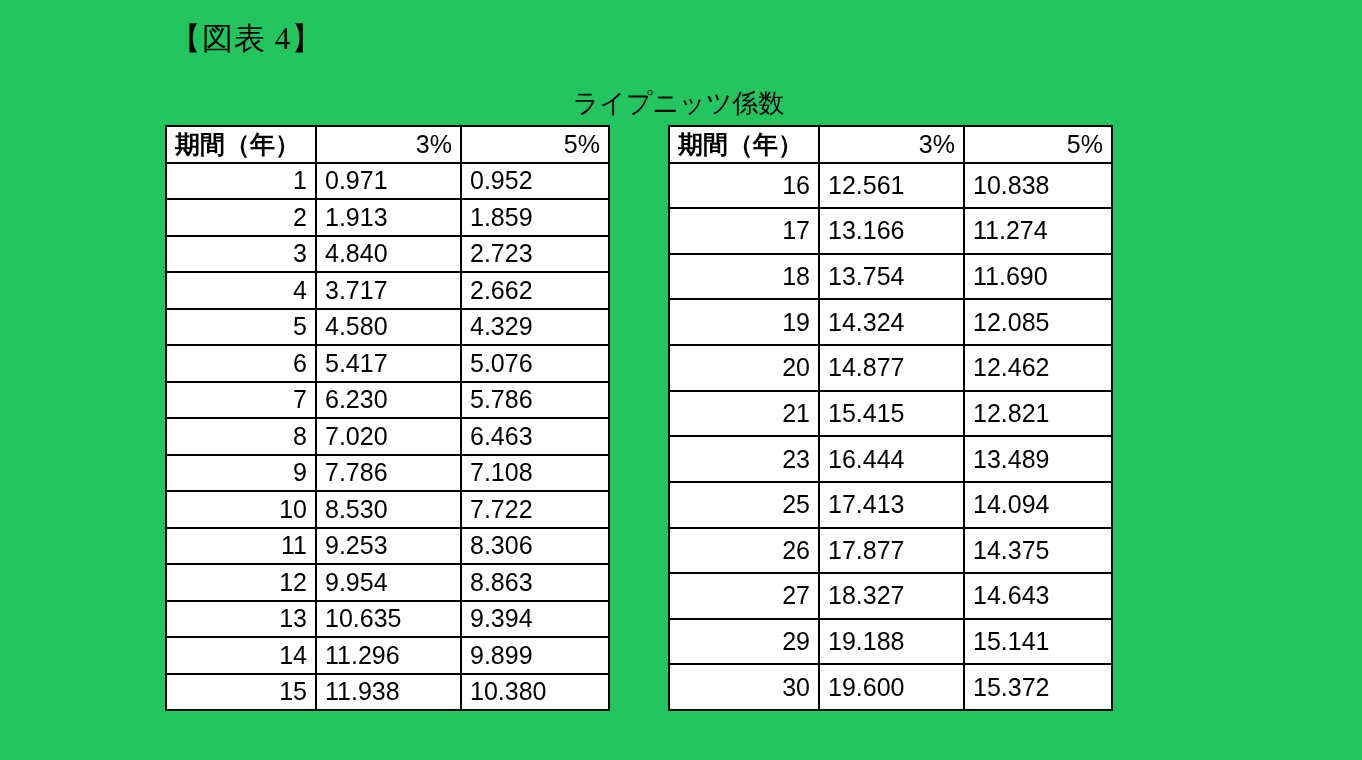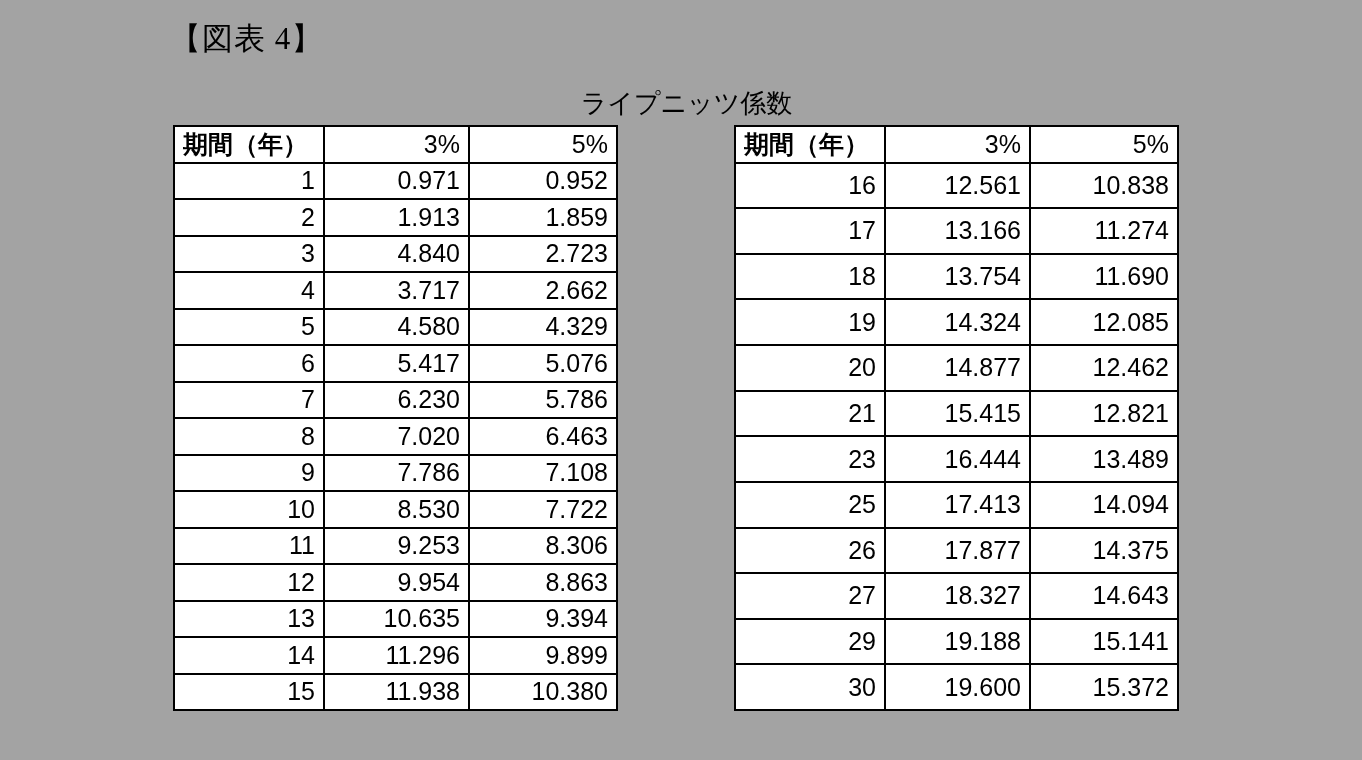--- a/index.html
+++ b/index.html
@@ -9,48 +9,48 @@
     width: 1362px;
     height: 760px;
     overflow: hidden;
     font-family: "Liberation Sans", "DejaVu Sans", sans-serif;
     color: #000000;
   }
   .page {
     position: relative;
     width: 1362px;
     height: 760px;
-    background: #a3a3a3;
+    background: #22c55e;
   }
   .figure-label {
     position: absolute;
     left: 170px;
     top: 18px;
     font-family: "Liberation Serif", "DejaVu Serif", serif;
     font-size: 31px;
     font-weight: normal;
     letter-spacing: 1px;
     white-space: nowrap;
   }
   .table-area {
     position: absolute;
-    left: 173px;
+    left: 165px;
     top: 88px;
     width: 1027px;
   }
   .table-title {
     text-align: center;
     font-size: 26px;
     line-height: 30px;
     margin-bottom: 7px;
     white-space: nowrap;
   }
   .tables-row {
     display: flex;
-    gap: 116px;
+    gap: 58px;
   }
   table.coef-table {
     border-collapse: collapse;
     table-layout: fixed;
     width: 443px;
     background: #ffffff;
   }
   table.coef-table col.c-period { width: 150px; }
   table.coef-table col.c-rate3  { width: 145px; }
   table.coef-table col.c-rate5  { width: 148px; }
@@ -71,21 +71,21 @@
   }
   th.hdr-rate {
     text-align: right;
     font-weight: normal;
   }
   td.cell-year {
     text-align: right;
     padding-right: 7px;
   }
   td.cell-val {
-    text-align: right;
+    text-align: left;
   }
 </style>
 </head>
 <body>
 
 <div class="page">
 
   <div class="figure-label">【図表 4】</div>
 
   <div class="table-area">

